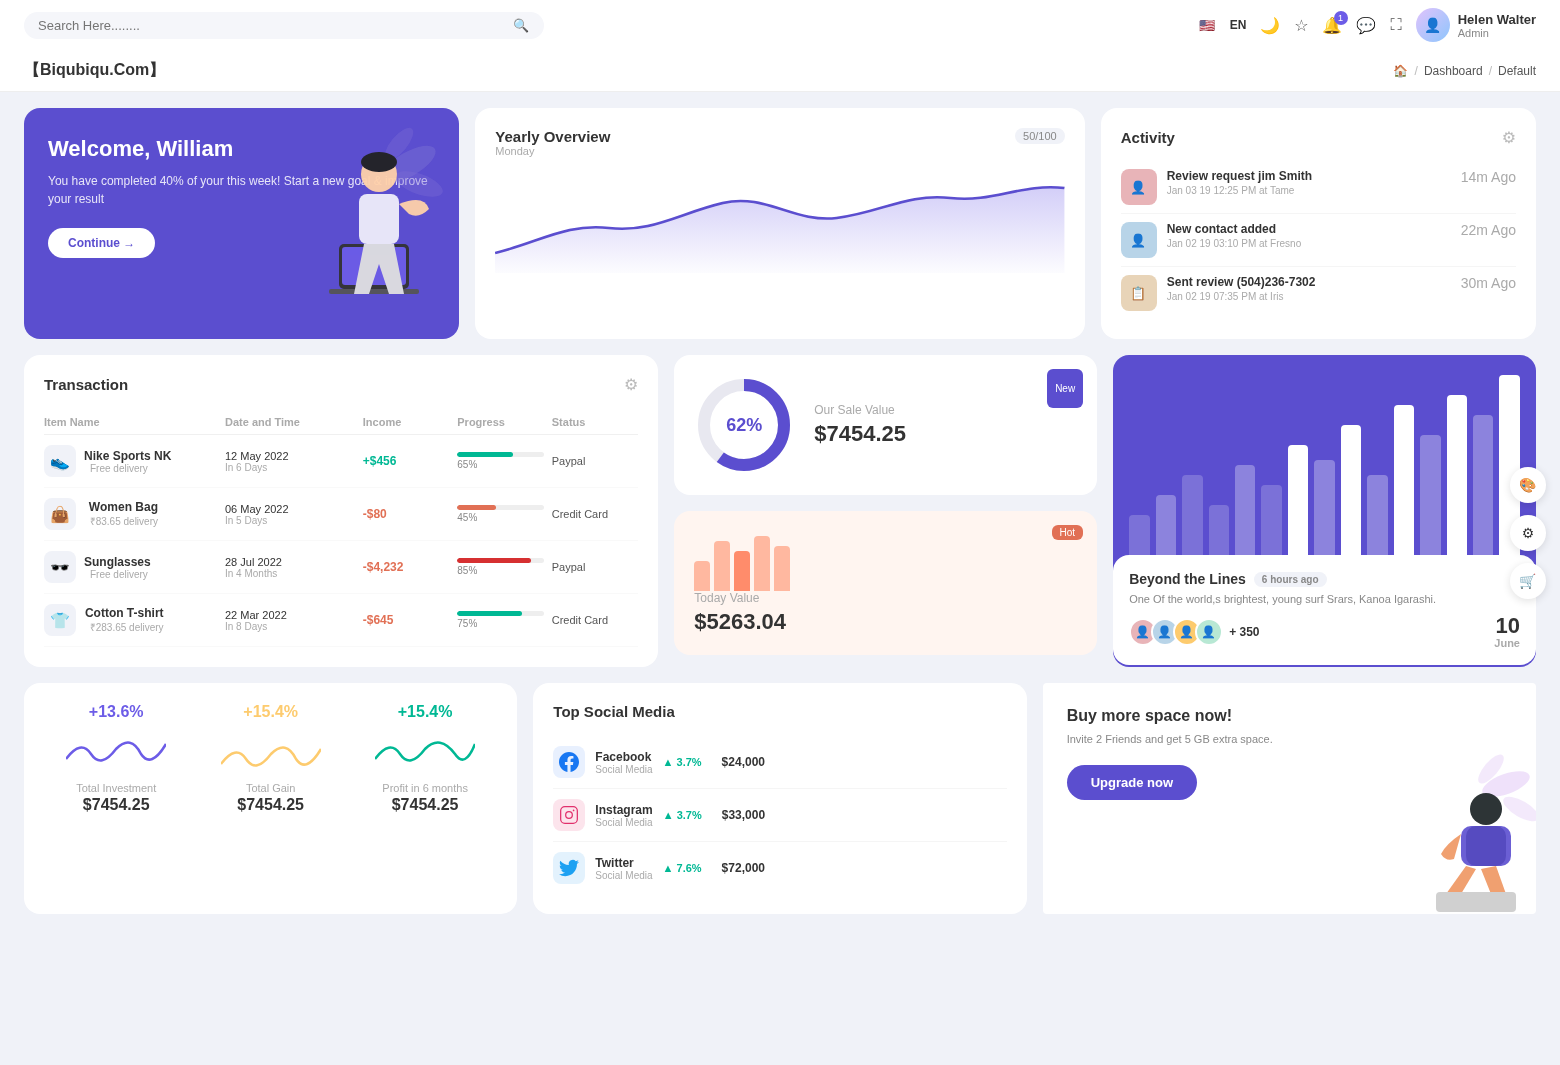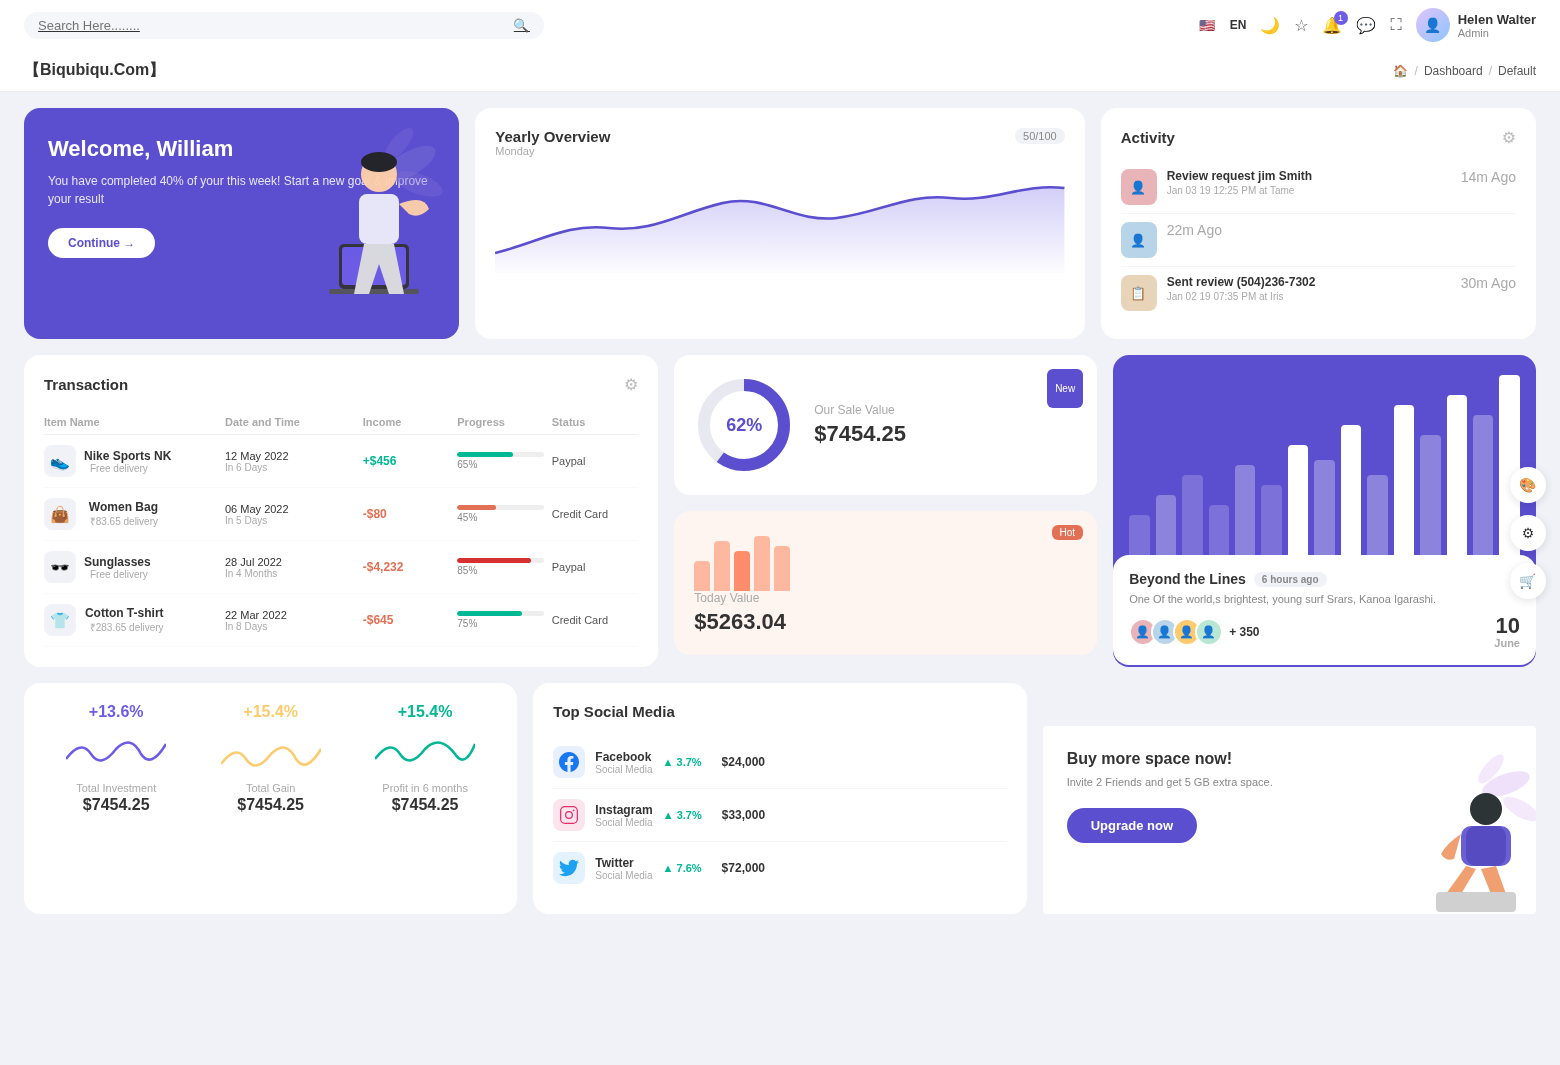--- a/index.html
+++ b/index.html
@@ -5,21 +5,21 @@
     * { box-sizing: border-box; margin: 0; padding: 0; }
     body { font-family: 'Segoe UI', sans-serif; background: #f0f2f8; color: #333; font-size: 13px; }
 
     
     .header {
       display: flex; align-items: center; background: #fff;
       padding: 8px 24px; gap: 12px; box-shadow: 0 1px 4px rgba(0,0,0,0.08);
     }
     .search-bar {
       flex: 1; display: flex; align-items: center; background: #f5f6fa;
-      border-radius: 20px; padding: 6px 14px; gap: 8px; max-width: 520px; text-decoration: underline;
+      border-radius: 20px; padding: 6px 14px; gap: 8px; max-width: 520px;
     }
     .search-bar input {
       border: none; background: transparent; outline: none; font-size: 13px; color: #888; width: 100%;
     }
     .header-right { display: flex; align-items: center; gap: 14px; margin-left: auto; }
     .header-icon { font-size: 16px; color: #555; cursor: pointer; position: relative; }
     .badge {
       position: absolute; top: -5px; right: -5px; background: #6c5ce7;
       color: #fff; border-radius: 50%; width: 14px; height: 14px;
       font-size: 9px; display: flex; align-items: center; justify-content: center;
@@ -181,21 +181,21 @@
     .social-card { background: #fff; border-radius: 16px; padding: 20px; }
     .social-item { display: flex; align-items: center; gap: 10px; padding: 10px 0; border-bottom: 1px solid #f5f5f5; }
     .social-item:last-child { border-bottom: none; }
     .social-icon { width: 32px; height: 32px; border-radius: 8px; display: flex; align-items: center; justify-content: center; font-size: 16px; }
     .social-name { font-size: 12px; font-weight: 600; flex: 1; }
     .social-sub { font-size: 10px; color: #aaa; }
     .social-change { font-size: 11px; color: #00b894; font-weight: 600; margin-right: 10px; }
     .social-amount { font-size: 12px; font-weight: 700; }
 
     
-    .space-card { background: #fff; border-radius: 4px; padding: 24px; position: relative; overflow: hidden; margin-top: 43px; }
+    .space-card { background: #fff; border-radius: 4px; padding: 24px; position: relative; overflow: hidden; }
     .space-title { font-size: 16px; font-weight: 700; margin-bottom: 8px; }
     .space-text { font-size: 11px; color: #888; margin-bottom: 20px; }
     .upgrade-btn {
       background: #5b4ecf; color: #fff; border: none; border-radius: 20px;
       padding: 10px 24px; font-size: 13px; font-weight: 600; cursor: pointer;
     }
     .space-figure {
       position: absolute; right: 0; bottom: 0; top: 0;
       display: flex; align-items: flex-end;
     }
@@ -317,20 +317,24 @@
         <div class="activity-item">
           <div class="act-avatar" style="background:#e8b4b8;">👤</div>
           <div class="act-content">
             <div class="act-title">Review request jim Smith</div>
             <div class="act-sub">Jan 03 19 12:25 PM at Tame</div>
           </div>
           <div class="act-time">14m Ago</div>
         </div>
         <div class="activity-item">
           <div class="act-avatar" style="background:#b8d4e8;">👤</div>
+          <div class="act-content">
+            <div class="act-title">New contact added</div>
+            <div class="act-sub">Jan 02 19 03:10 PM at Fresno</div>
+          </div>
           <div class="act-time">22m Ago</div>
         </div>
         <div class="activity-item">
           <div class="act-avatar" style="background:#e8d4b8;">📋</div>
           <div class="act-content">
             <div class="act-title">Sent review (504)236-7302</div>
             <div class="act-sub">Jan 02 19 07:35 PM at Iris</div>
           </div>
           <div class="act-time">30m Ago</div>
         </div>

